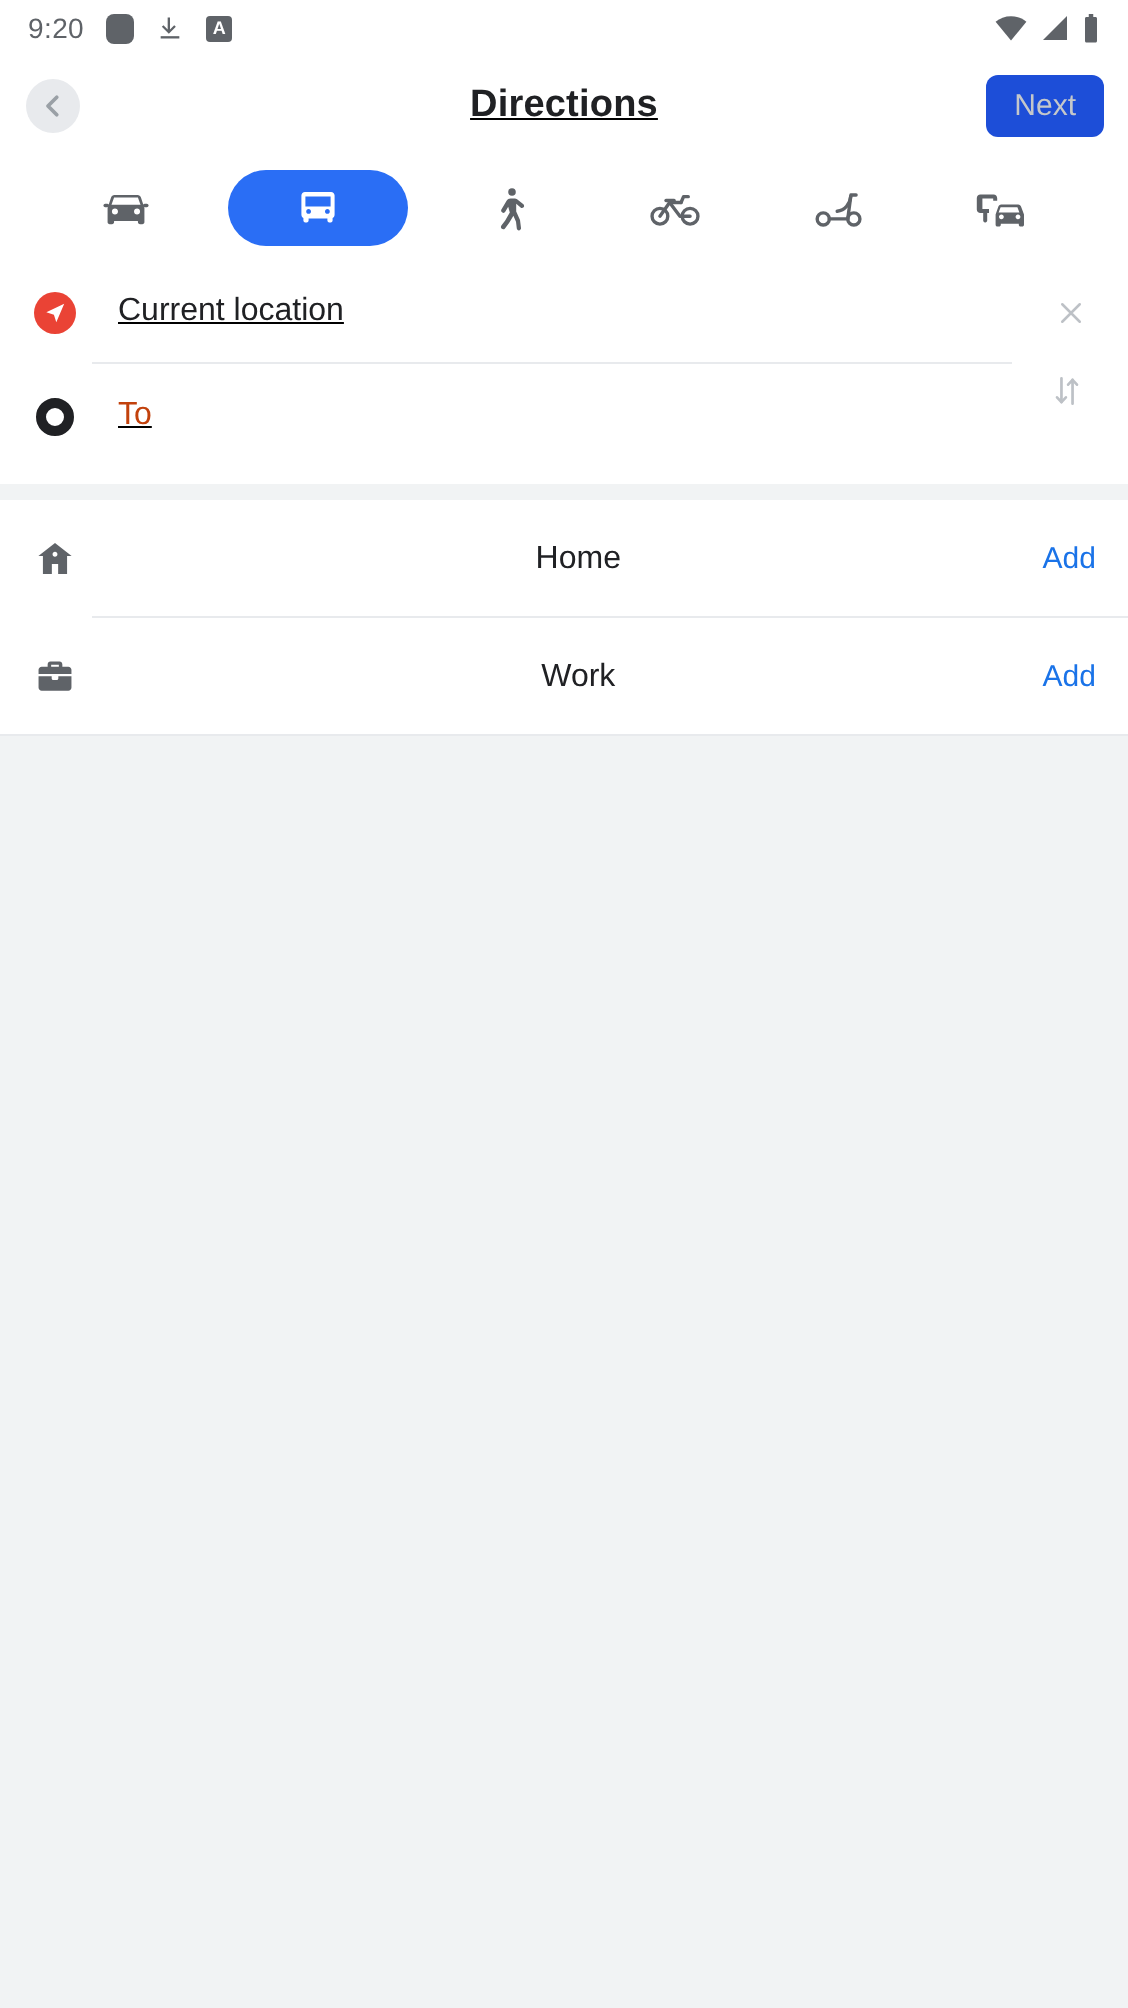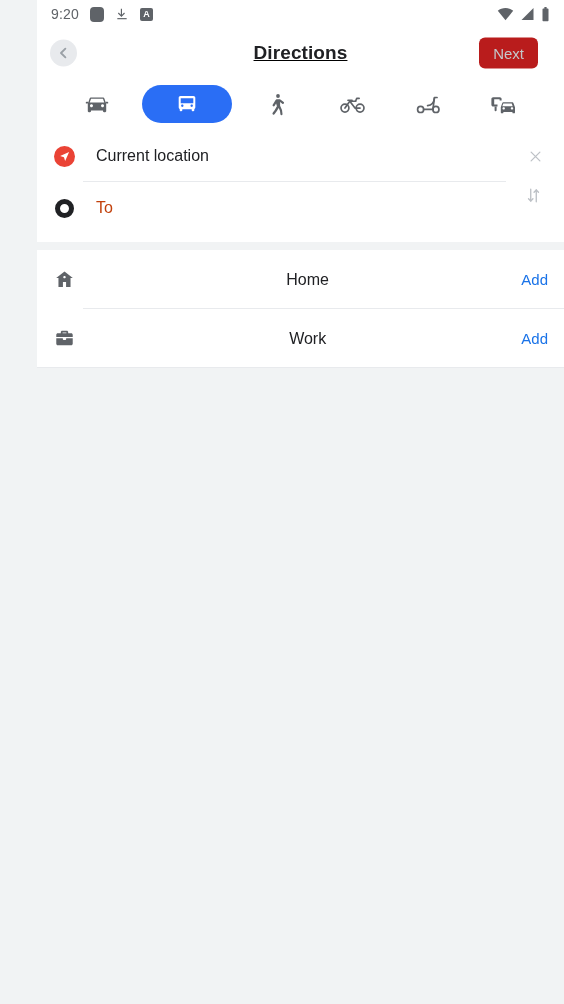--- a/index.html
+++ b/index.html
@@ -92,24 +92,24 @@
   .page-title {
     width: 100%;
     text-align: center;
     font-size: 19px;
     font-weight: bold;
     color: #202124;
     letter-spacing: .1px;
   }
   .next-btn {
     position: absolute;
-    right: 26px;
+    right: 12px;
     top: 50%;
     transform: translateY(-50%);
-    background: #b91c1c;
+    background: #1d4ed8;
     color: #c4c7ca;
     font-size: 15px;
     padding: 7px 14px;
     border-radius: 6px;
     border: none;
     font-family: "Liberation Sans", sans-serif;
     cursor: default;
   }
 
   
@@ -143,20 +143,21 @@
     position: relative;
     padding: 0 0 8px 0;
   }
   .ep-row {
     display: flex;
     align-items: center;
     height: 52px;
     padding: 0 0 0 14px;
     box-sizing: border-box;
     position: relative;
+    text-decoration: underline;
   }
   .ep-icon {
     width: 26px;
     display: flex;
     align-items: center;
     justify-content: center;
     flex: 0 0 26px;
   }
   .ep-dot-from {
     width: 21px;
@@ -262,21 +263,20 @@
     left: 0;
   }
   .content-bottom {
     background: #f1f3f4;
     flex: 1;
   }
   .body-wrap {
     display: flex;
     flex-direction: column;
     height: 100%;
-    padding-left: 37px;
   }
 </style>
 </head>
 <body>
 
 <div class="phone">
   <div class="body-wrap">
 
     <div class="statusbar">
       <div class="status-left">

